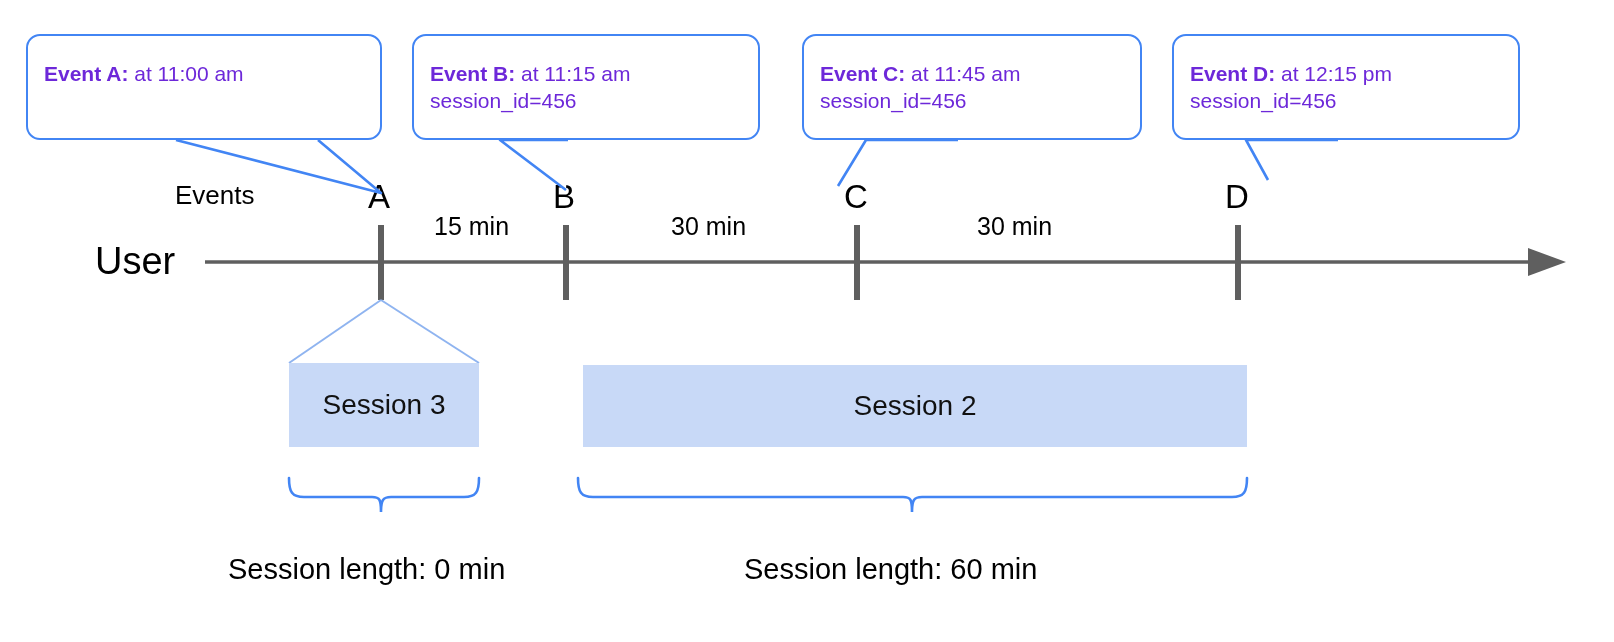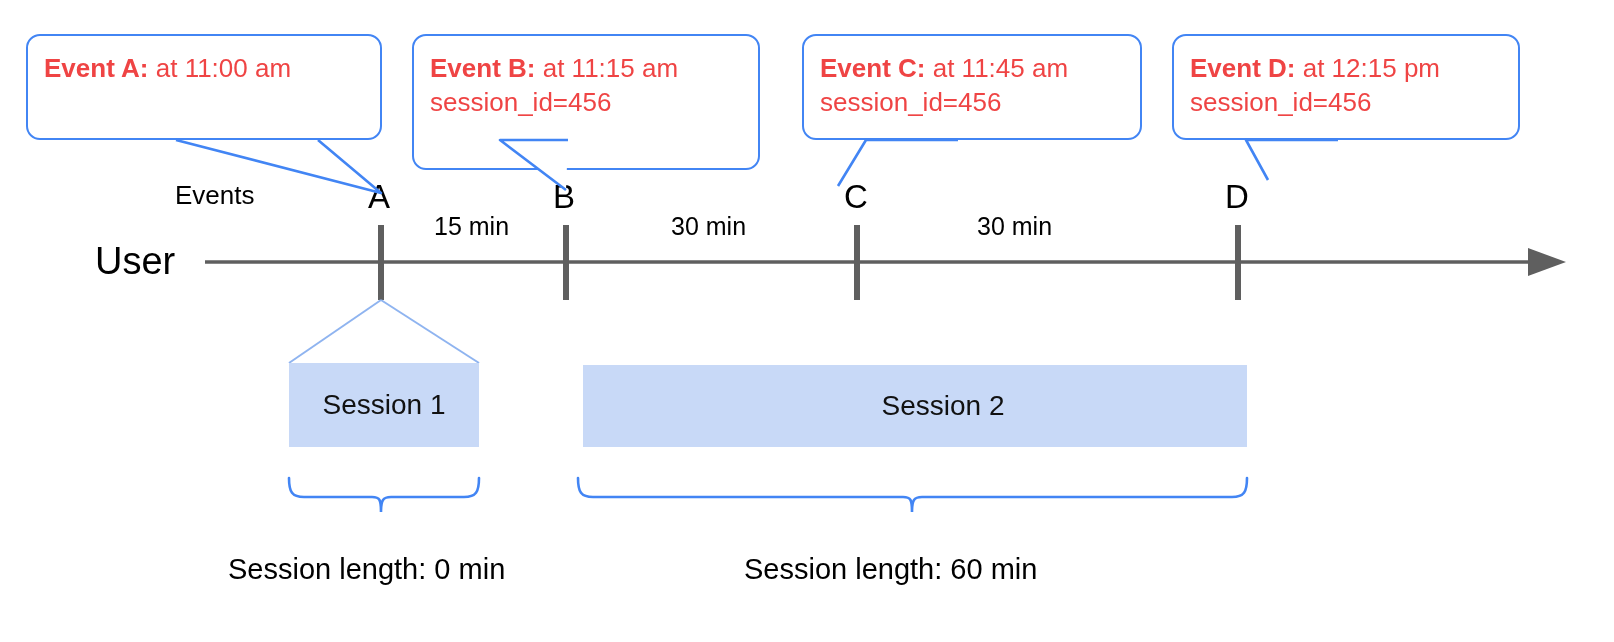--- a/index.html
+++ b/index.html
@@ -10,32 +10,32 @@
   }
   .stage{position:absolute;left:0;top:0;width:1614px;height:642px;}
 
   
   .callout{
     position:absolute;
     border:2.5px solid #4285f4;
     border-radius:14px;
     background:#ffffff;
     box-sizing:border-box;
-    padding:16px 16px 12px 16px;
-    font-size:26px;
+    padding:24px 16px 12px 16px;
+    font-size:21px;
     line-height:1.30;
-    color:#ef4444;
+    color:#6d28d9;
     white-space:nowrap;
     z-index:5;
   }
   .callout .ln{display:block;}
   .callout b{font-weight:bold;}
 
   .co-a{left:26px;  top:34px; width:356px; height:106px;}
-  .co-b{left:412px; top:34px; width:348px; height:136px;}
+  .co-b{left:412px; top:34px; width:348px; height:106px;}
   .co-c{left:802px; top:34px; width:340px; height:106px;}
   .co-d{left:1172px;top:34px; width:348px; height:106px;}
 
   
   .vec{position:absolute;left:0;top:0;width:1614px;height:642px;z-index:2;}
   .vec-top{z-index:6;}
 
   
   .lbl{position:absolute;white-space:nowrap;}
   .lbl-events{left:175px;top:180px;font-size:26px;}
@@ -66,24 +66,24 @@
   <div class="callout co-c">
     <span class="ln"><b>Event C:</b><span> at 11:45 am</span></span>
     <span class="ln">session_id=456</span>
   </div>
   <div class="callout co-d">
     <span class="ln"><b>Event D:</b><span> at 12:15 pm</span></span>
     <span class="ln">session_id=456</span>
   </div>
 
   <div class="bar" style="left:289px;top:363px;width:190px;height:84px;">
-    <div class="bar-inner" style="top:26px;">Session 1</div>
+    <div class="bar-inner" style="top:26px;">Session 3</div>
   </div>
   <div class="bar" style="left:583px;top:365px;width:664px;height:82px;">
-    <div class="bar-inner" style="top:25px;padding-left:28px;">Session 2</div>
+    <div class="bar-inner" style="top:25px;">Session 2</div>
   </div>
 
   <svg class="vec" viewBox="0 0 1614 642">
 
     <line x1="205" y1="262" x2="1528" y2="262" stroke="#5f5f5f" stroke-width="3.5"></line>
 
     <polygon points="1528,248 1566,262 1528,276" fill="#5f5f5f"></polygon>
 
     <line x1="381" y1="225" x2="381" y2="300" stroke="#5f5f5f" stroke-width="6"></line>
     <line x1="566" y1="225" x2="566" y2="300" stroke="#5f5f5f" stroke-width="6"></line>

